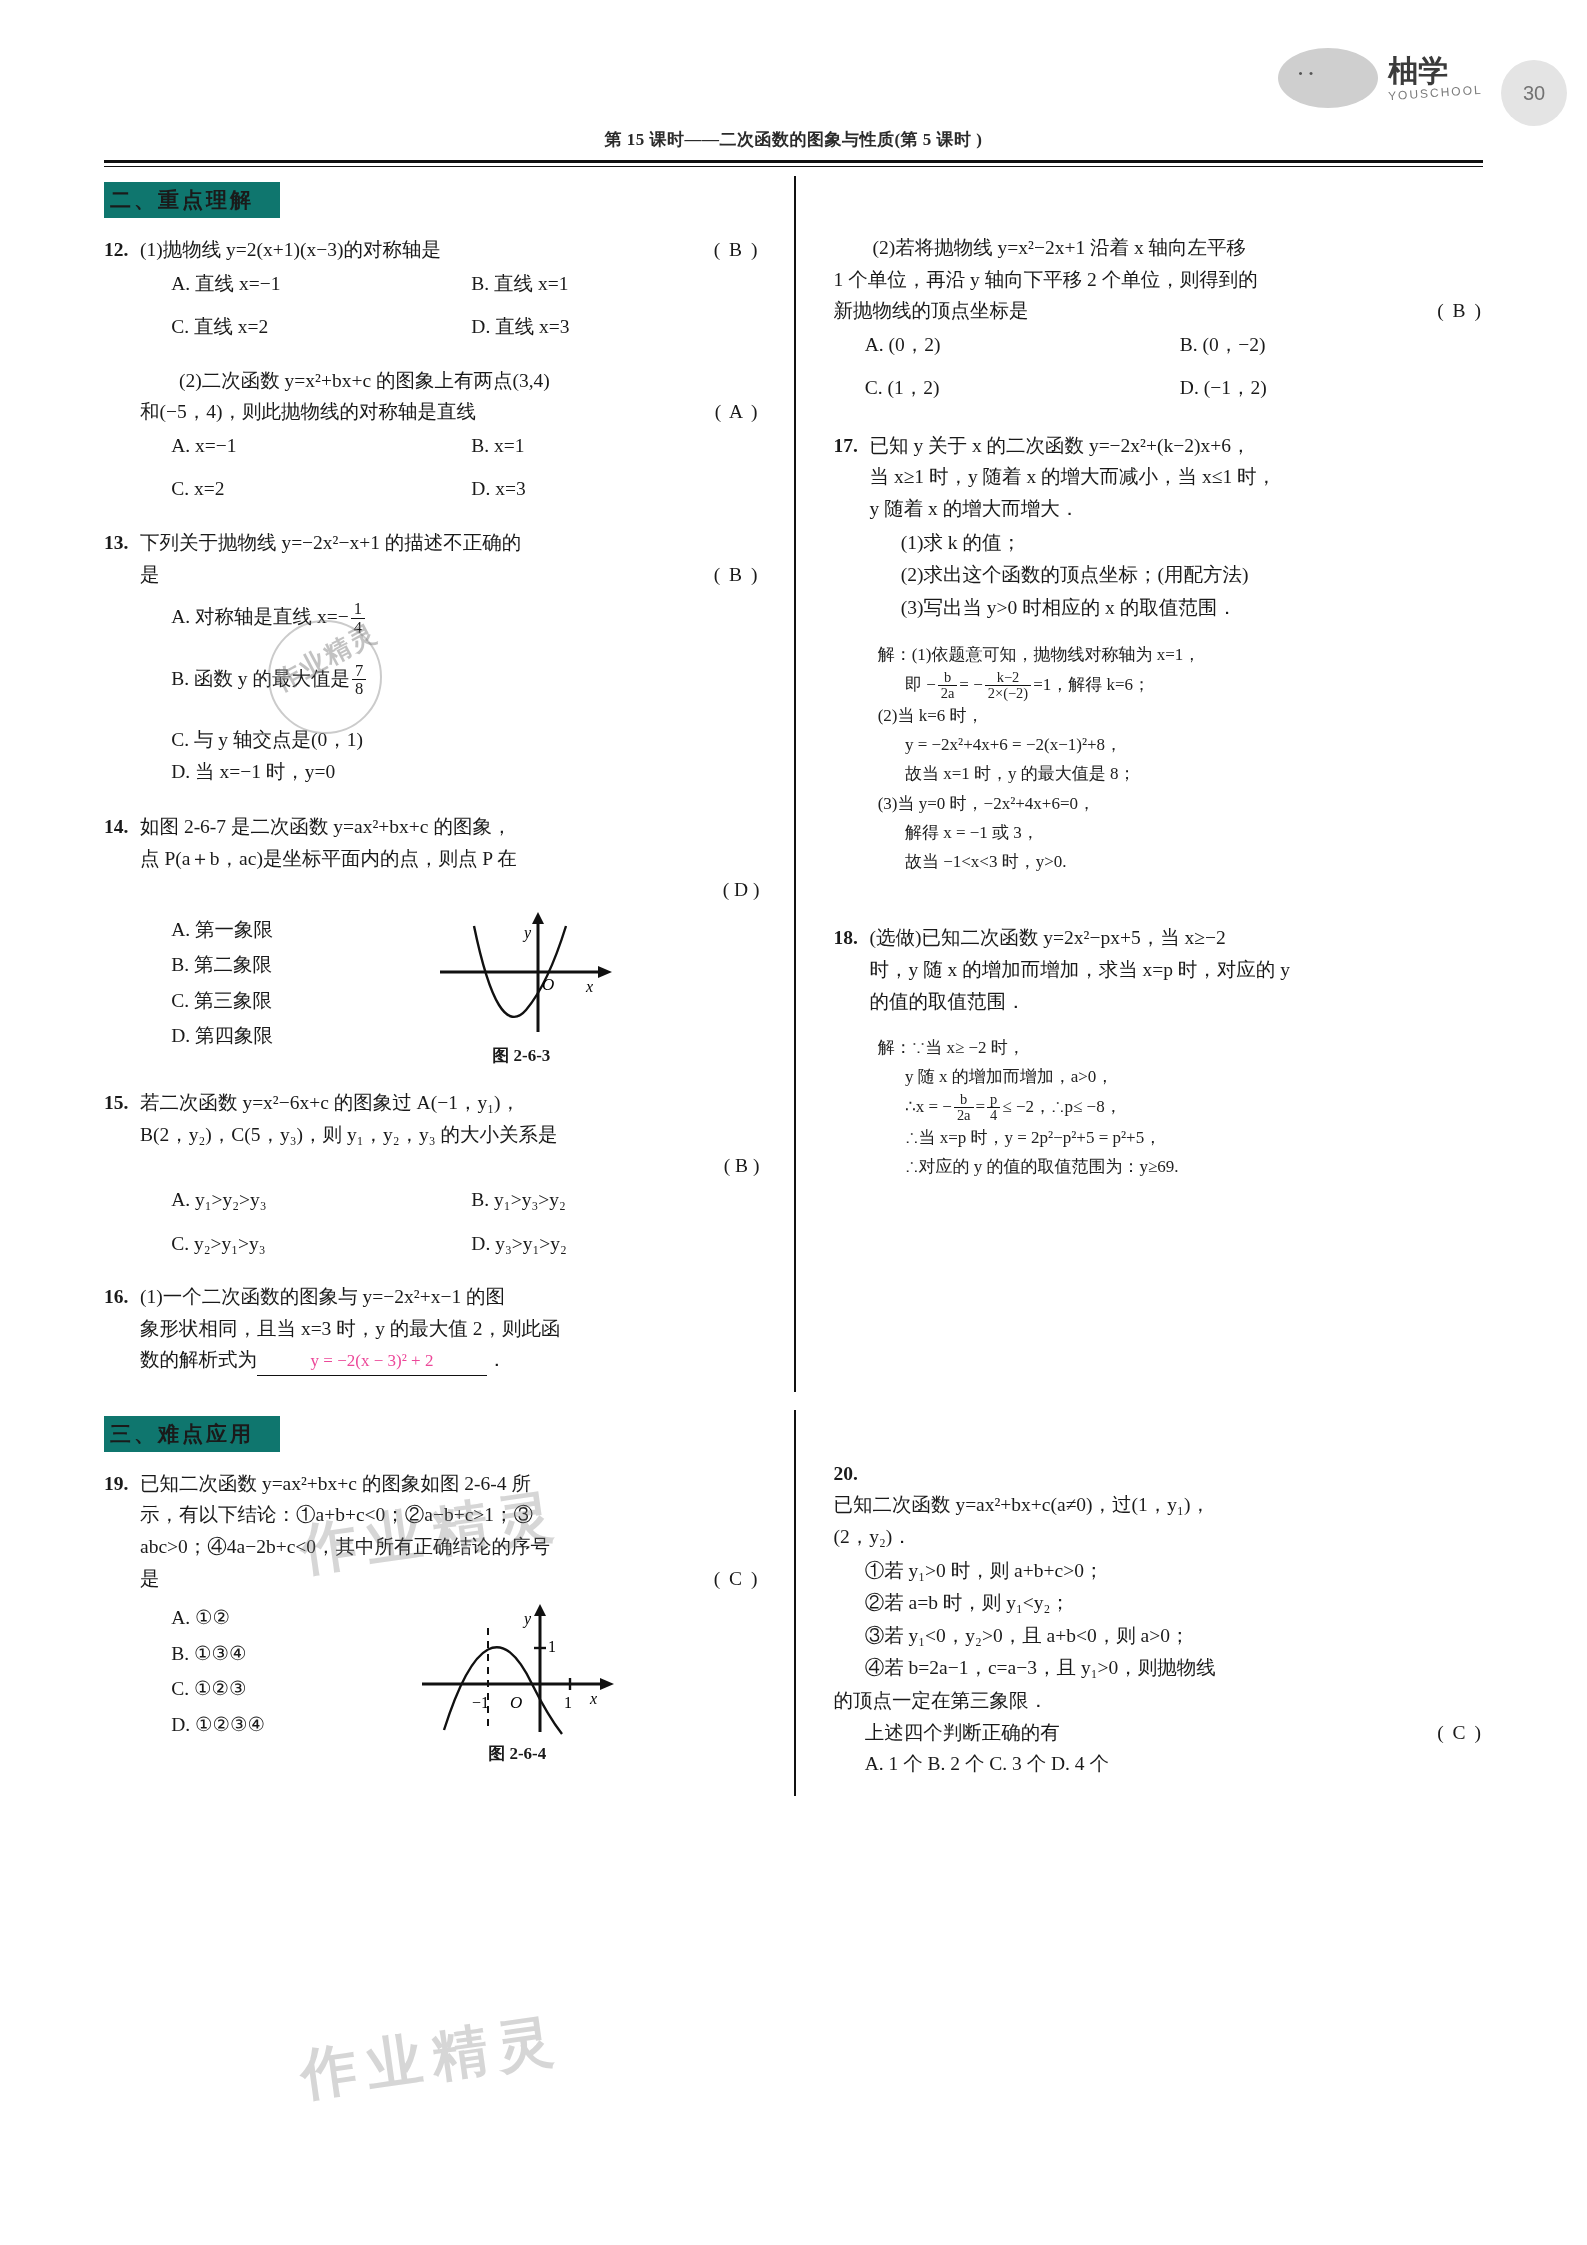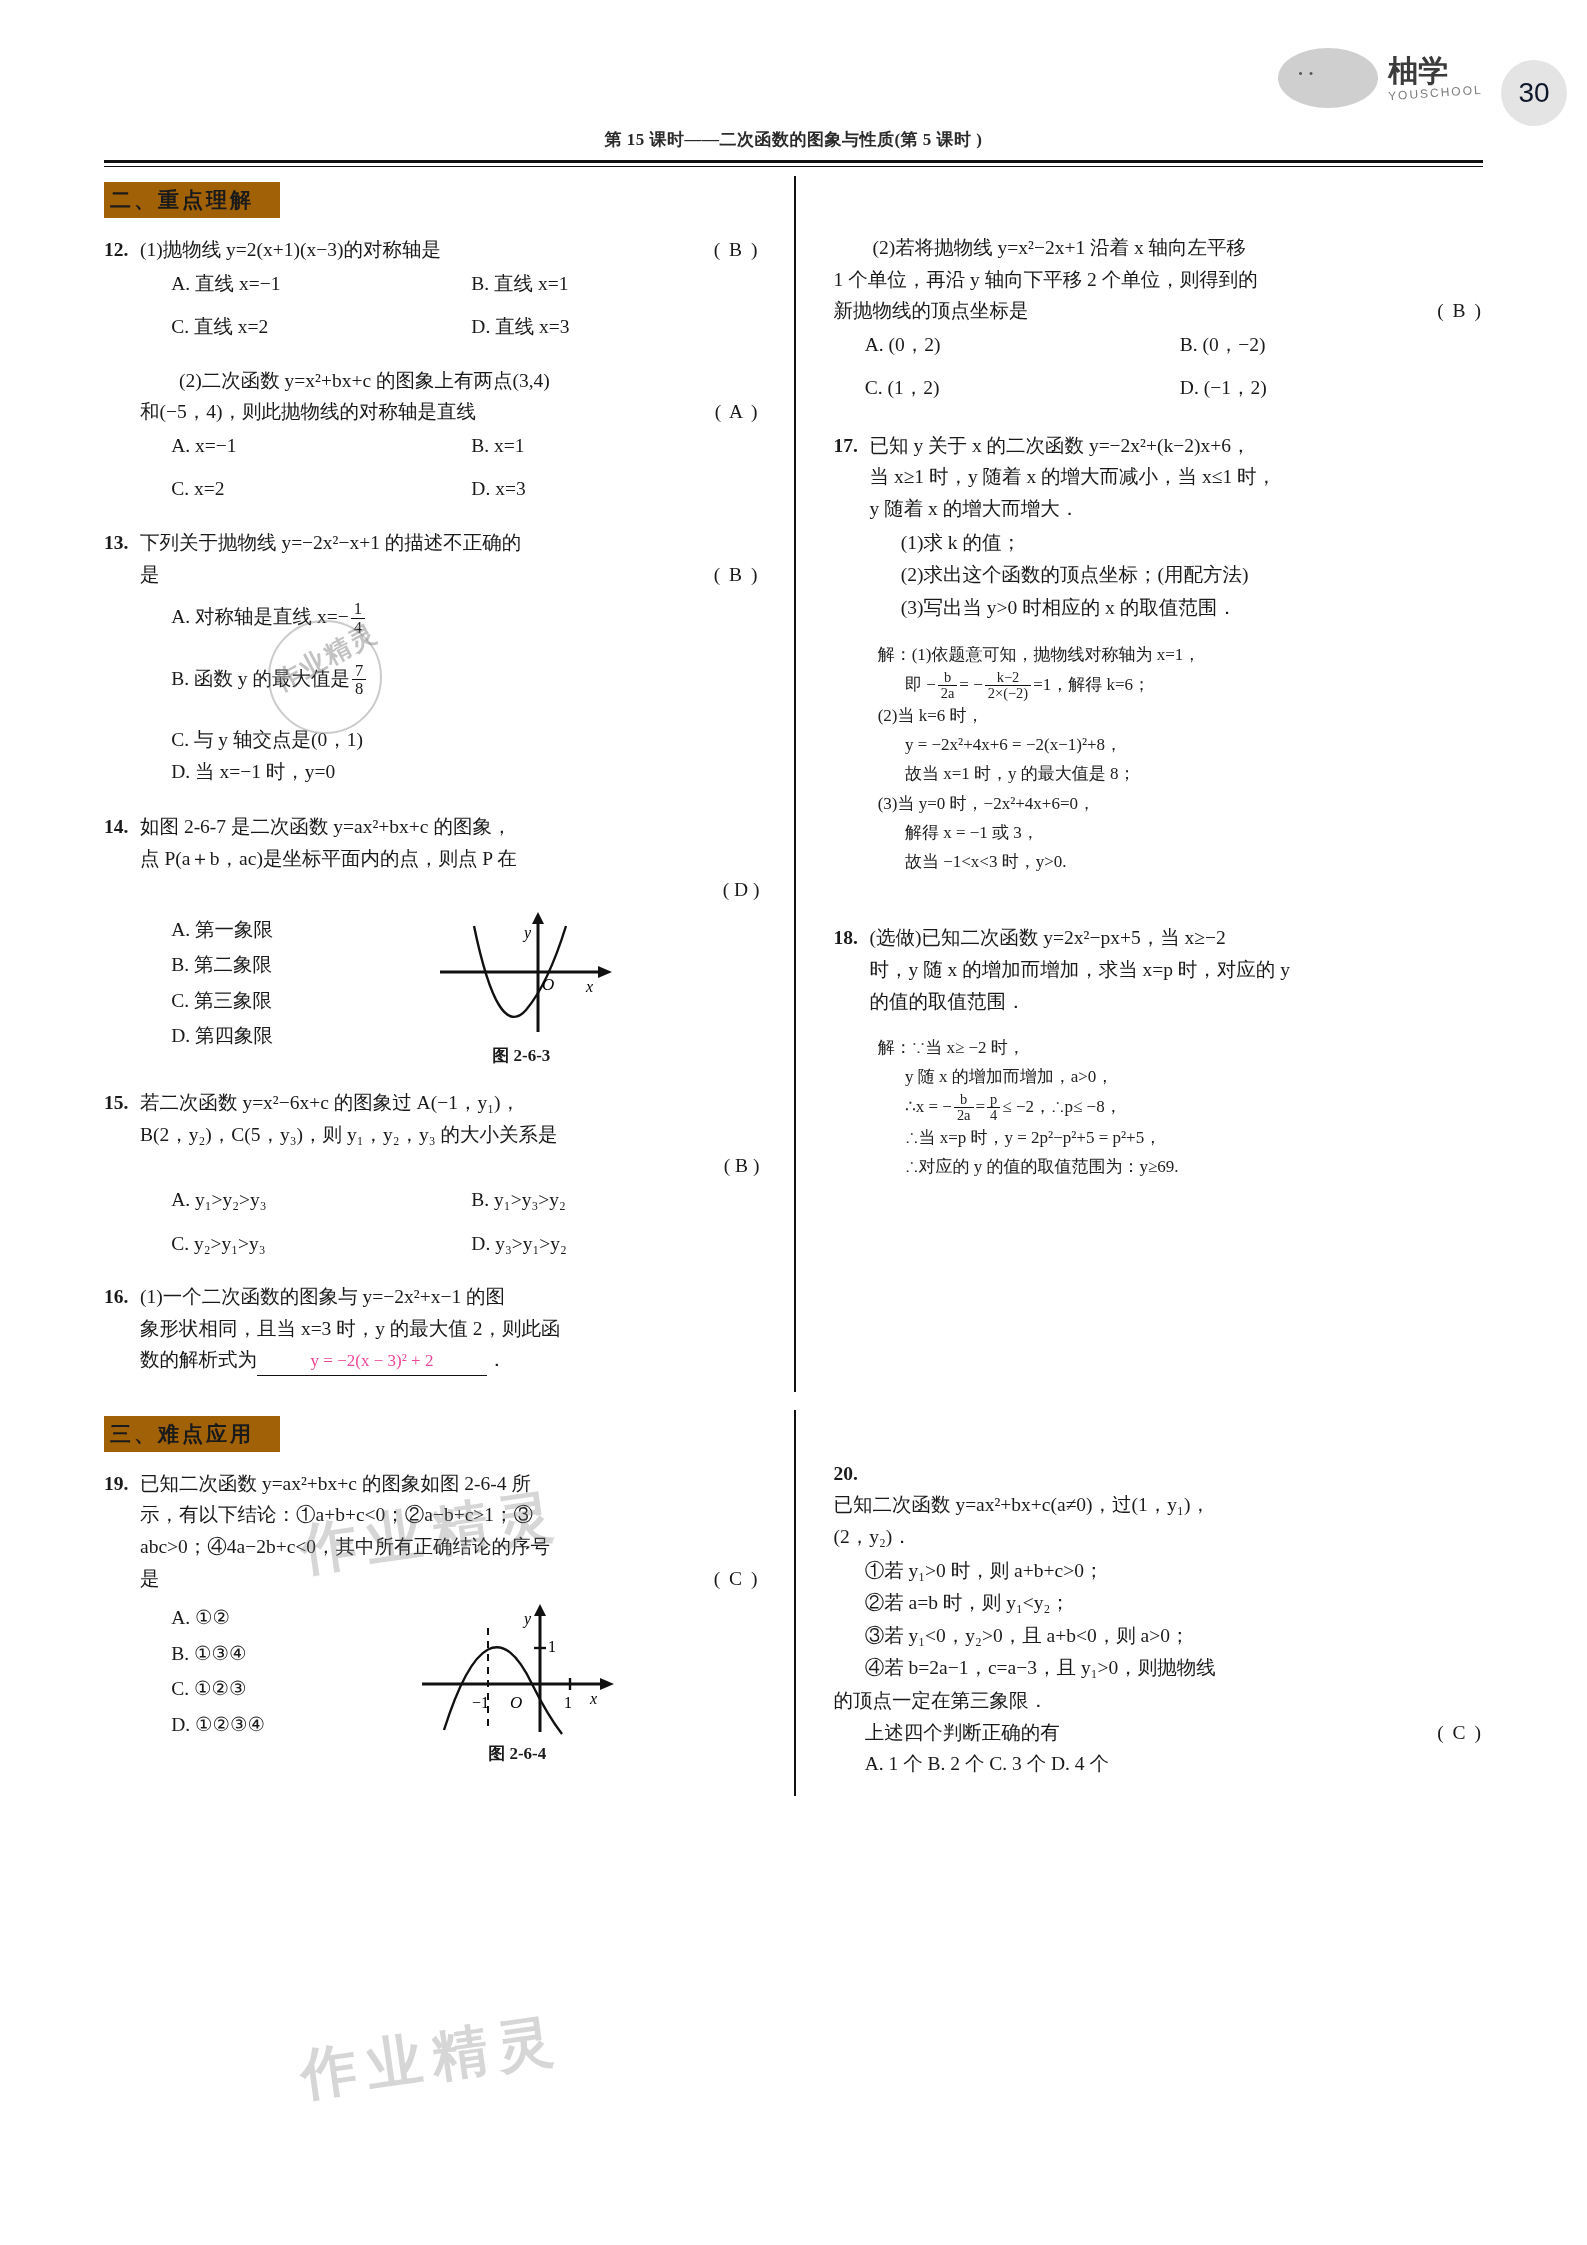--- a/index.html
+++ b/index.html
@@ -37,21 +37,21 @@
     font-size:12px;color:#7a7a7a;letter-spacing:2px;
     font-family:"Liberation Sans",sans-serif;
     transform:rotate(-4deg);
   }
   .page-number{
     position:absolute;top:60px;right:20px;
     width:66px;height:66px;border-radius:50%;
     background:#e4e4e4;
     display:flex;align-items:center;justify-content:center;
     font-family:"Liberation Sans",sans-serif;
-    font-size:28px;color:#0f172a;
+    font-size:20px;color:#737373;
   }
 
   
   .running-head{
     position:absolute;top:128px;left:0;right:0;
     text-align:center;
     font-size:17px;font-weight:bold;color:#2b2b2b;
     letter-spacing:.5px;
   }
   .head-rule{
@@ -71,21 +71,21 @@
   .col.left{padding-right:34px;}
   .col.right{padding-left:40px;}
   .divider{
     position:absolute;top:0;bottom:0;left:50%;
     border-left:2px solid #111;
   }
 
   
   .sec-head{
     display:inline-block;
-    background:#a16207;
+    background:#0f766e;
     font-weight:bold;font-size:21px;
     padding:4px 26px 4px 6px;
     letter-spacing:3px;
     margin:6px 0 16px 0;
   }
 
   
   .q{
     display:flex;
     margin:0 0 16px 0;

